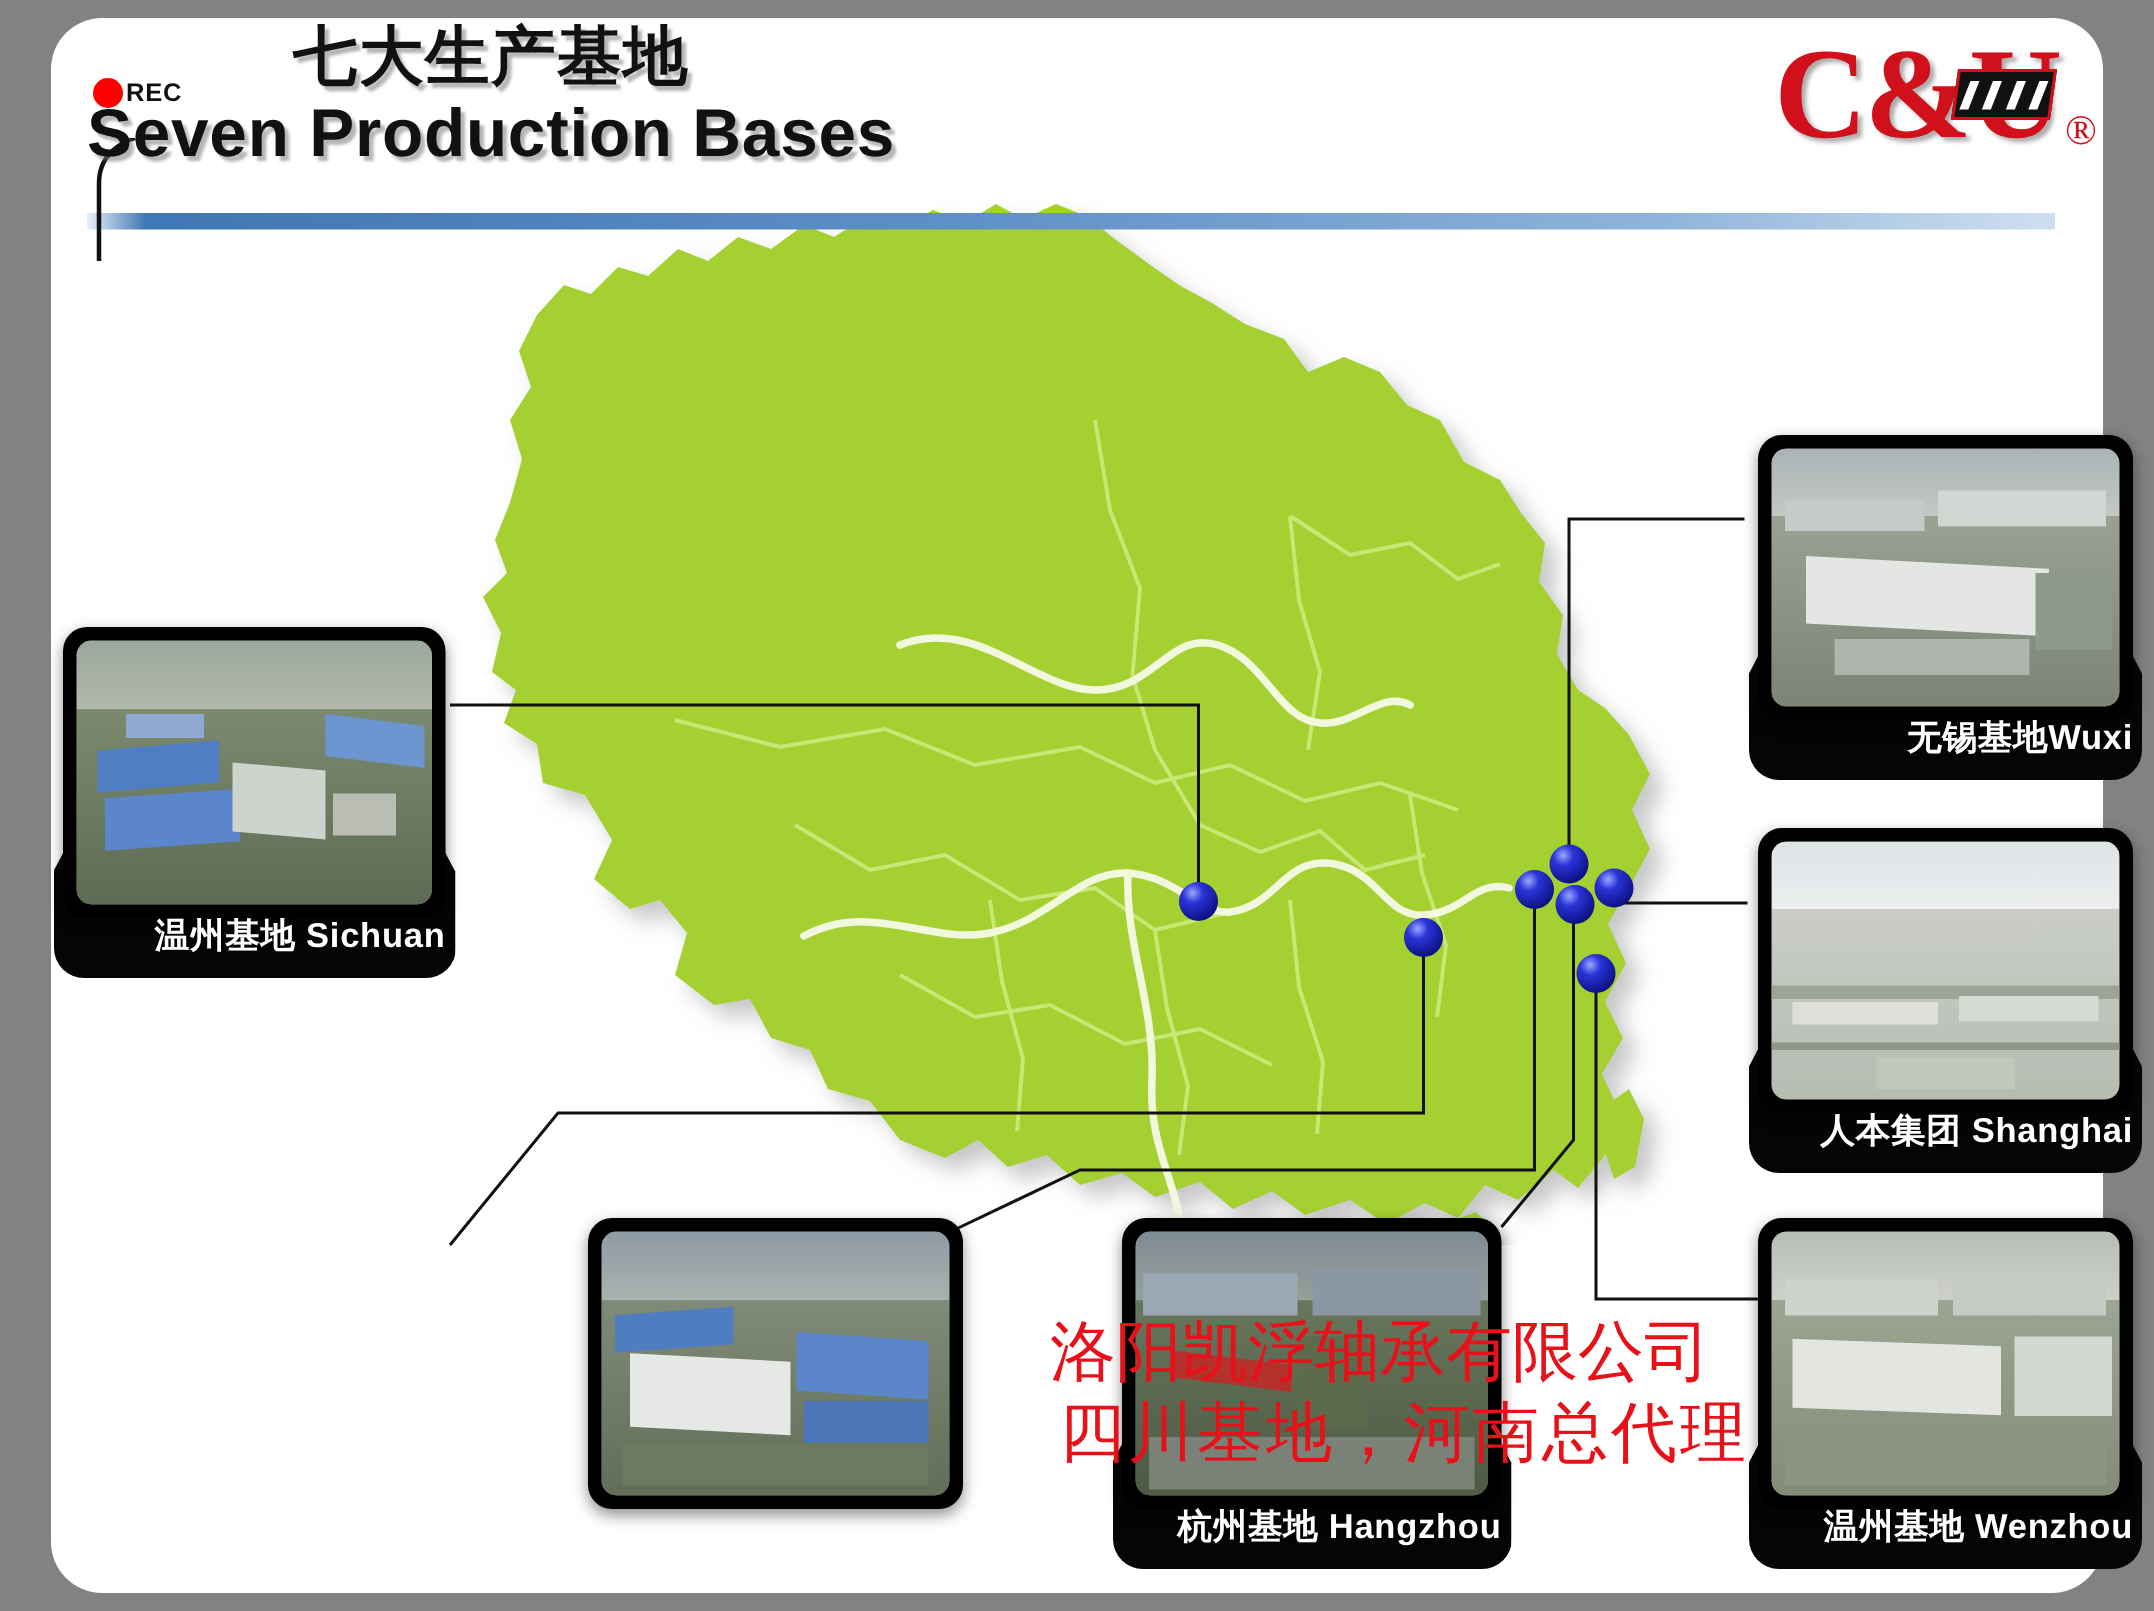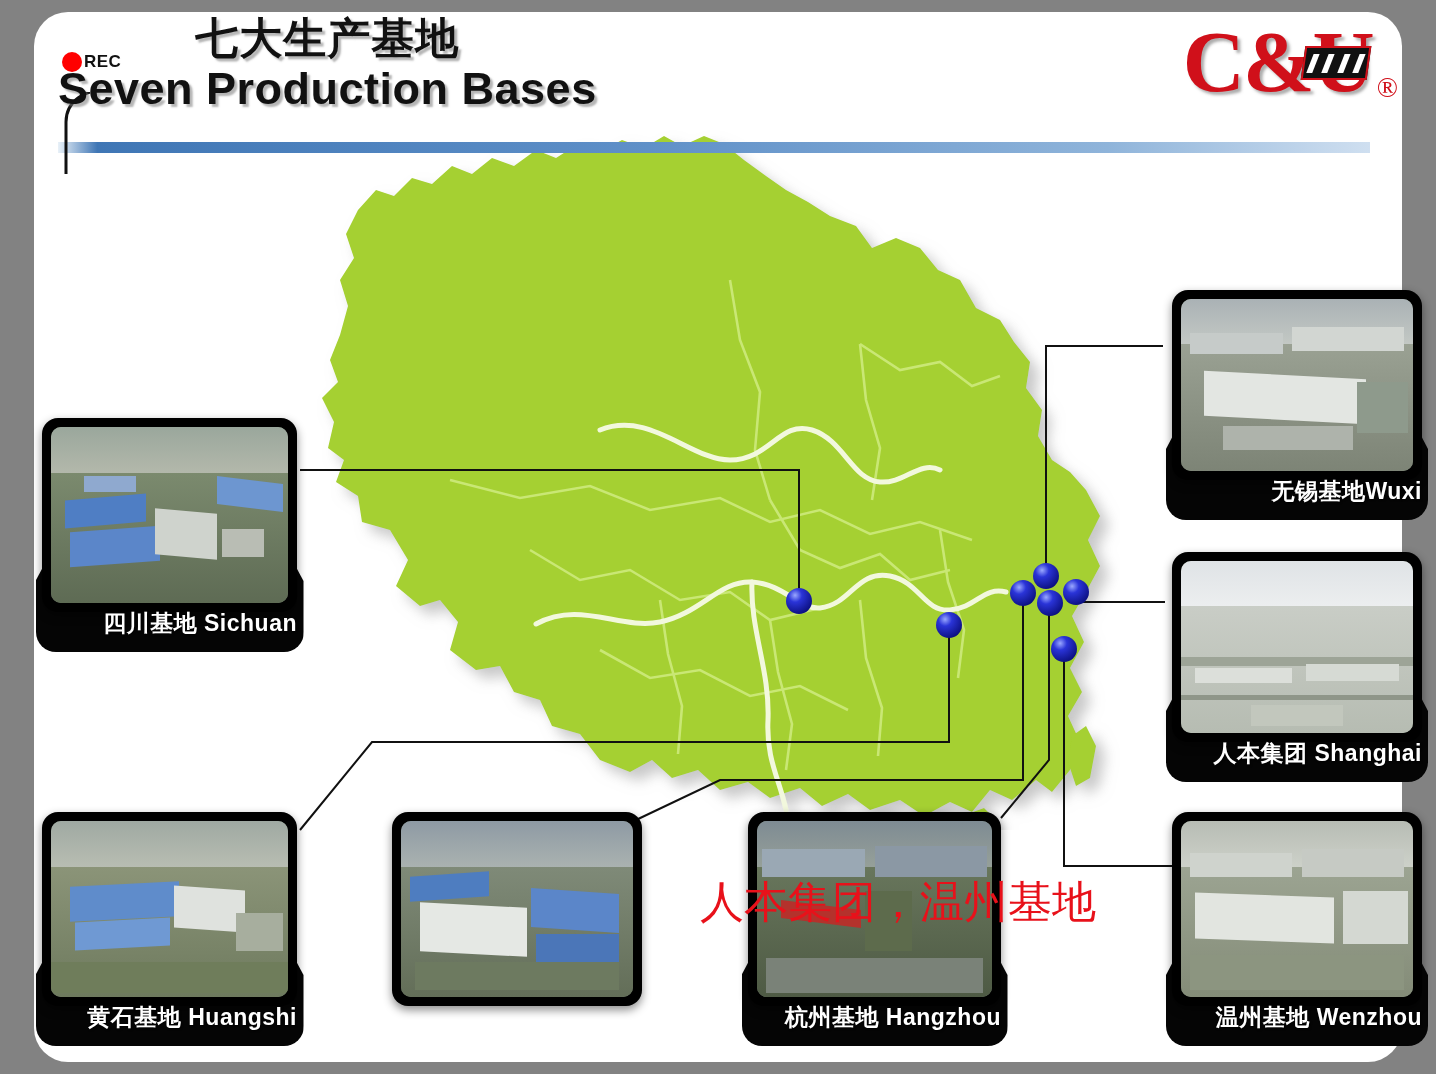--- a/index.html
+++ b/index.html
@@ -233,21 +233,21 @@
       <div class="b1" style="left:6%;top:40%;width:34%;height:16%;background:#4f7ec4;transform:skewY(-5deg);"></div>
       <div class="b2" style="left:8%;top:58%;width:38%;height:20%;background:#5b86c9;transform:skewY(-4deg);"></div>
       <div class="b3" style="left:44%;top:48%;width:26%;height:26%;background:#cfd3cd;transform:skewY(5deg);"></div>
       <div class="b4" style="left:70%;top:30%;width:28%;height:16%;background:#6d96d0;transform:skewY(7deg);"></div>
       <div class="b5" style="left:14%;top:28%;width:22%;height:9%;background:#8fa9cf;"></div>
       <div class="b1" style="left:72%;top:58%;width:18%;height:16%;background:#b9bdb4;"></div>
     </div>
   </div>
   <div class="banner">
     <div class="banner-bg" style="width:268px;"></div>
-    <span>四川基地 Sichuan</span>
+    <span>温州基地 Sichuan</span>
   </div>
 </div>
 
 <div class="card" style="left:1172px;top:290px;width:250px;">
   <div class="card-frame" style="height:172px;">
     <div class="photo">
       <div class="sky" style="background:linear-gradient(#aab2b5,#c3c8c4);"></div>
       <div class="grnd" style="background:linear-gradient(#9aa193,#7d8476);"></div>
       <div class="b1" style="left:4%;top:20%;width:40%;height:12%;background:#c6cbc9;"></div>
       <div class="b2" style="left:48%;top:16%;width:48%;height:14%;background:#d2d6d2;"></div>
@@ -273,37 +273,20 @@
       <div class="b4" style="left:0;top:78%;width:100%;height:3%;background:#8f9689;"></div>
       <div class="b5" style="left:30%;top:84%;width:40%;height:12%;background:#c2c7bd;"></div>
     </div>
   </div>
   <div class="banner">
     <div class="banner-bg" style="width:262px;"></div>
     <span>人本集团 Shanghai</span>
   </div>
 </div>
 
-<div class="card" style="left:42px;top:812px;width:255px;">
-  <div class="card-frame" style="height:176px;">
-    <div class="photo">
-      <div class="sky" style="background:linear-gradient(#9fa9a2,#b8bdb2);"></div>
-      <div class="grnd" style="background:linear-gradient(#8b9478,#6e7a5e);"></div>
-      <div class="b1" style="left:8%;top:36%;width:46%;height:20%;background:#5f8ccb;transform:skewY(-3deg);"></div>
-      <div class="b2" style="left:10%;top:56%;width:40%;height:16%;background:#6f99d3;transform:skewY(-3deg);"></div>
-      <div class="b3" style="left:52%;top:38%;width:30%;height:24%;background:#dfe2de;transform:skewY(4deg);"></div>
-      <div class="b4" style="left:0;top:80%;width:100%;height:18%;background:#6f7d5b;"></div>
-      <div class="b5" style="left:78%;top:52%;width:20%;height:22%;background:#a7ae9e;"></div>
-    </div>
-  </div>
-  <div class="banner">
-    <div class="banner-bg" style="width:268px;"></div>
-    <span>黄石基地 Huangshi</span>
-  </div>
-</div>
 
 <div class="card" style="left:392px;top:812px;width:250px;">
   <div class="card-frame" style="height:176px;">
     <div class="photo">
       <div class="sky" style="background:linear-gradient(#8e9aa4,#aab2b0);"></div>
       <div class="grnd" style="background:linear-gradient(#7f8a78,#636e58);"></div>
       <div class="b1" style="left:4%;top:30%;width:34%;height:14%;background:#4e7dc0;transform:skewY(-4deg);"></div>
       <div class="b2" style="left:8%;top:48%;width:46%;height:28%;background:#e5e8e4;transform:skewY(3deg);"></div>
       <div class="b3" style="left:56%;top:40%;width:38%;height:22%;background:#5b86c9;transform:skewY(4deg);"></div>
       <div class="b4" style="left:58%;top:64%;width:36%;height:18%;background:#4b76b8;"></div>
@@ -342,16 +325,17 @@
       <div class="b5" style="left:4%;top:76%;width:92%;height:20%;background:#8c9580;"></div>
     </div>
   </div>
   <div class="banner">
     <div class="banner-bg" style="width:262px;"></div>
     <span>温州基地 Wenzhou</span>
   </div>
 </div>
 
 <div id="watermark">
-  <div>人本集团，温州基地</div>
+  <div>洛阳凯浮轴承有限公司</div>
+  <div>四川基地，河南总代理</div>
 </div>
 
 </div>
 
 </body></html>

